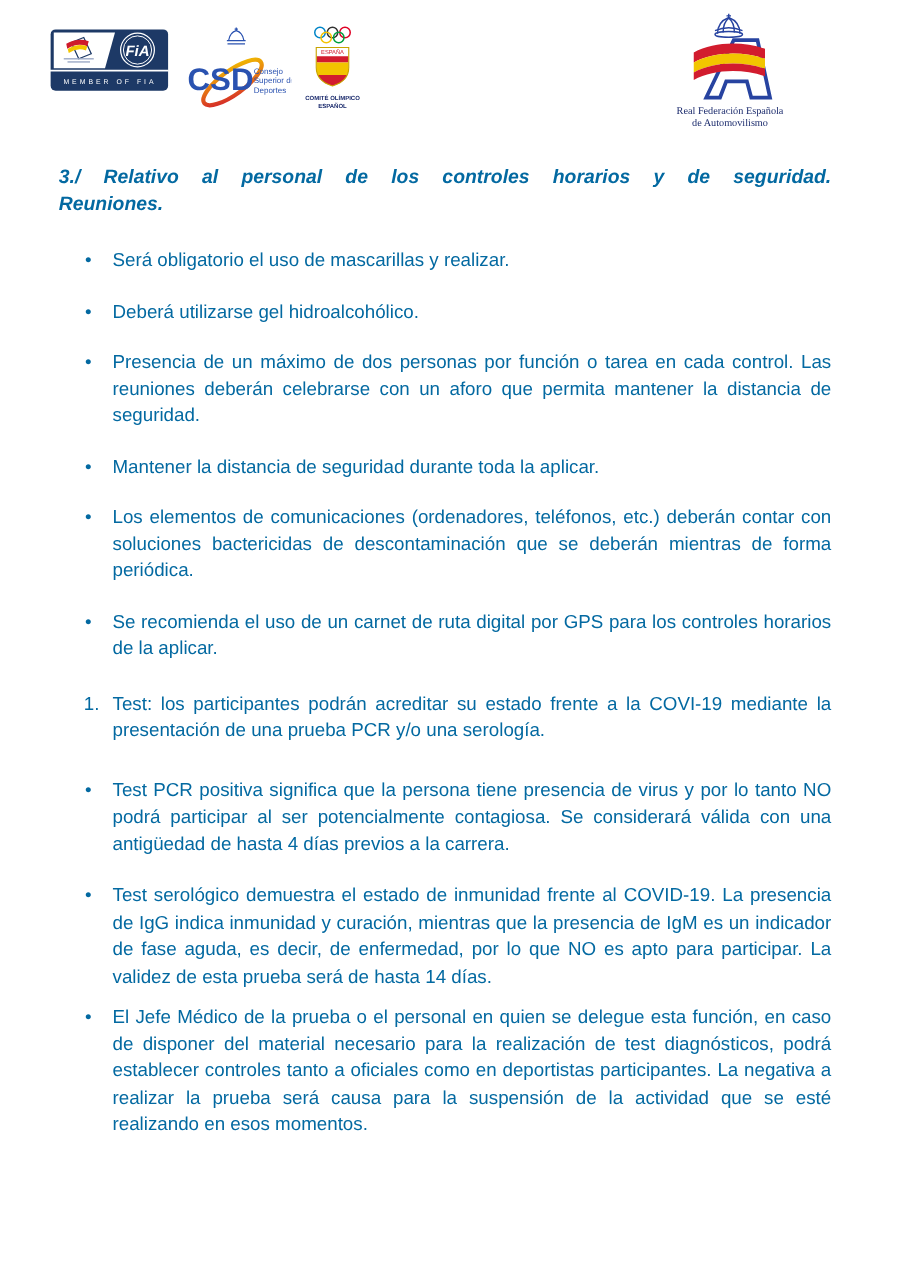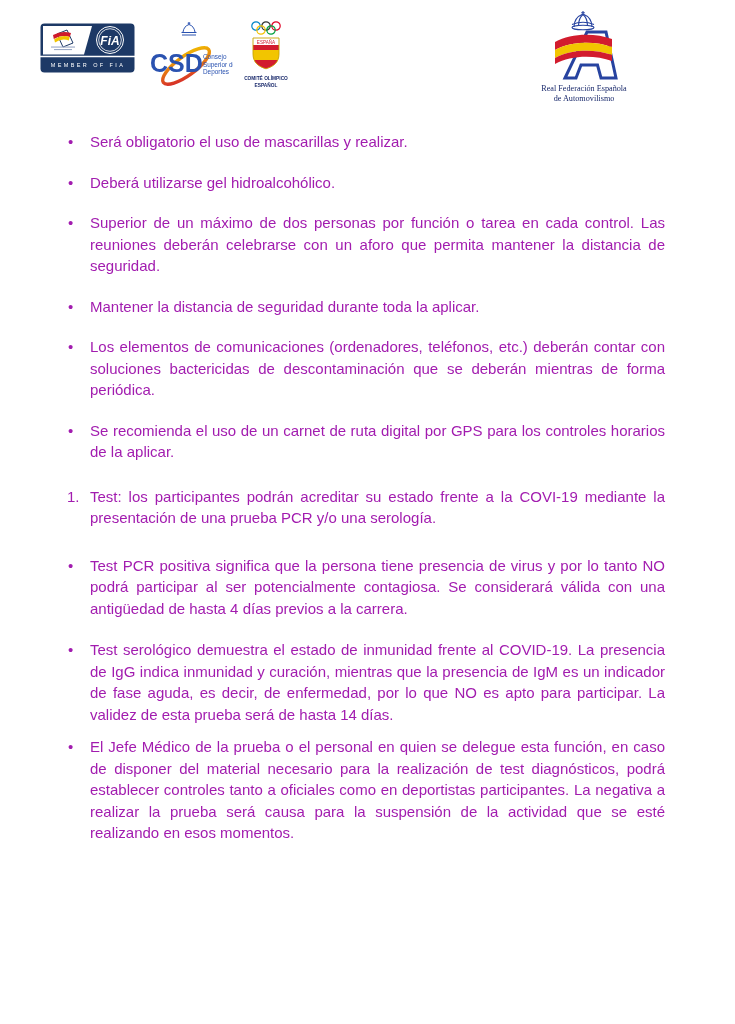--- a/index.html
+++ b/index.html
@@ -4,21 +4,21 @@
 <style>
   * { margin: 0; padding: 0; box-sizing: border-box; }
   html, body { background: #fff; }
   .page {
     position: relative;
     width: 735px;
     height: 1024px;
     background: #ffffff;
     overflow: hidden;
     font-family: "Liberation Sans", sans-serif;
-    color: #a21caf;
+    color: #0369a1;
   }
   .header { position: relative; height: 105px; }
   .logo { position: absolute; }
   .logo-fia   { left: 40px;  top: 23px; }
   .logo-csd   { left: 149px; top: 17px; }
   .logo-coe   { left: 239px; top: 19px; }
   .logo-rfeda { left: 535px; top: 8px;  }
 
   .content { padding: 0 70px 0 47px; }
 
@@ -147,34 +147,36 @@
       <g fill="#1a2a6c" text-anchor="middle">
         <text class="serif" x="49" y="83" font-size="8.2">Real Federación Española</text>
         <text class="serif" x="49" y="93" font-size="8.2">de Automovilismo</text>
       </g>
     </svg>
   </div>
 
   <div class="content">
 
     <div class="sec-heading h3">
+      <div class="force-justify">3./ Relativo al personal de los controles horarios y de seguridad.</div>
+      <div>Reuniones.</div>
     </div>
 
     <div class="body-text list-s3">
       <div class="li">
         <span class="marker">•</span>
         <div class="txt">Será obligatorio el uso de mascarillas y realizar.</div>
       </div>
       <div class="li">
         <span class="marker">•</span>
         <div class="txt">Deberá utilizarse gel hidroalcohólico.</div>
       </div>
       <div class="li">
         <span class="marker">•</span>
-        <div class="txt">Superior de un máximo de dos personas por función o tarea en cada control. Las reuniones deberán celebrarse con un aforo que permita mantener la distancia de seguridad.</div>
+        <div class="txt">Presencia de un máximo de dos personas por función o tarea en cada control. Las reuniones deberán celebrarse con un aforo que permita mantener la distancia de seguridad.</div>
       </div>
       <div class="li">
         <span class="marker">•</span>
         <div class="txt">Mantener la distancia de seguridad durante toda la aplicar.</div>
       </div>
       <div class="li">
         <span class="marker">•</span>
         <div class="txt">Los elementos de comunicaciones (ordenadores, teléfonos, etc.) deberán contar con soluciones bactericidas de descontaminación que se deberán mientras de forma periódica.</div>
       </div>
       <div class="li">

